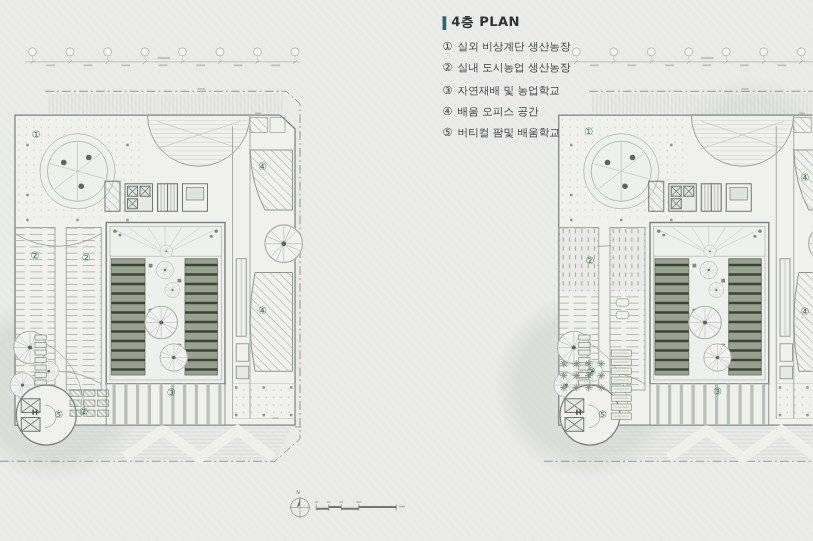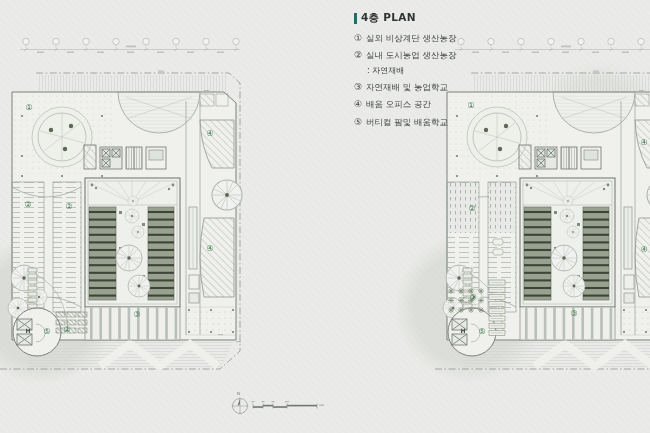--- a/index.html
+++ b/index.html
@@ -416,21 +416,20 @@
   </div>
   <div id="legend-items">
       <div class="legend-item">
         <span class="num">①</span>
         <span>실외 비상계단 생산농장</span>
       </div>
       <div class="legend-item">
         <span class="num">②</span>
         <span>실내 도시농업 생산농장</span>
       </div>
-      <div class="legend-note">: 자연재배</div>
       <div class="legend-item">
         <span class="num">③</span>
         <span>자연재배 및 농업학교</span>
       </div>
       <div class="legend-item">
         <span class="num">④</span>
         <span>배움 오피스 공간</span>
       </div>
       <div class="legend-item">
         <span class="num">⑤</span>

